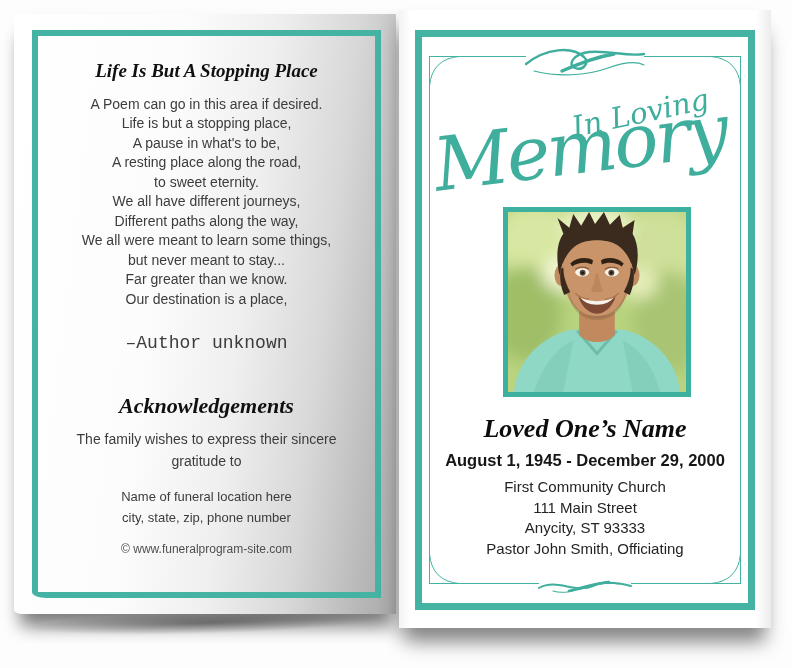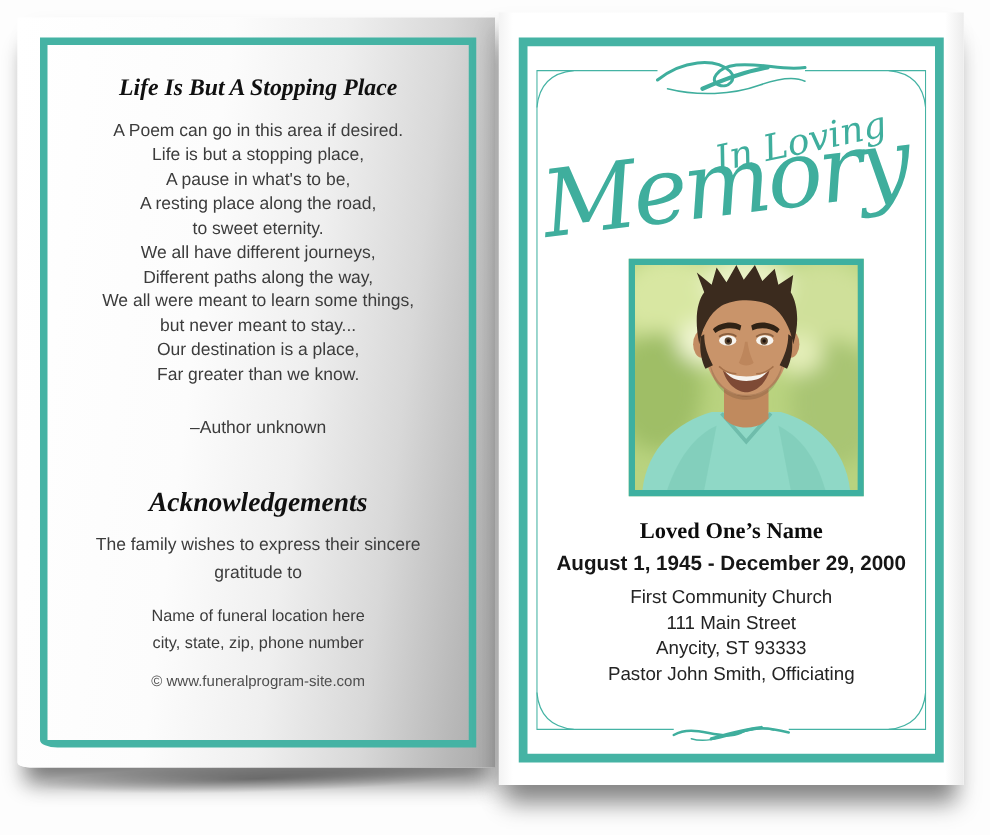--- a/index.html
+++ b/index.html
@@ -22,21 +22,21 @@
   }
   .lp-frame {
     position:absolute; left:18px; top:16px; right:15px; bottom:16px;
     border:6px solid var(--teal);
     border-bottom-left-radius:14px 6px;
   }
   .lp-content { position:absolute; left:20px; right:20px; top:0; text-align:center; color:#3c3c3c; }
   .lp-title { font-family:"Liberation Serif", serif; font-style:italic; font-weight:bold;
     font-size:19px; line-height:1.2; color:#101010; margin:24px 0 12px; }
   .poem p { margin:0; font-size:14px; line-height:19.5px; }
-  .lp-author { margin:24px 0 0; font-size:14px; }
+  .lp-author { margin:24px 0 0; font-size:18px;font-family:Liberation Mono, monospace; }
   .lp-ack-title { font-family:"Liberation Serif", serif; font-style:italic; font-weight:bold;
     font-size:22px; color:#101010; margin:40px 0 10px;text-align:center; }
   .ack p { margin:0; font-size:14px; line-height:21.5px; }
   .lp-sig { margin:17px 0 0; font-size:14px; }
   .location { margin-top:15px; }
   .location p { margin:0; font-size:13px; line-height:20.5px; }
   .lp-web { margin:14px 0 0; font-size:12px; color:#4e4e4e; }
 
   
   .panel-right {
@@ -54,22 +54,22 @@
   .in-loving { position:absolute; left:172px; top:2px; font-family:"DejaVu Serif", serif; font-style:italic;
     font-size:29px; transform:rotate(-12deg); white-space:nowrap; }
   .memory { position:absolute; left:34px; top:10px; font-family:"DejaVu Serif", serif; font-style:italic;
     font-size:74px; letter-spacing:-3px; transform:rotate(-7deg); white-space:nowrap; }
 
   .photo-frame { position:absolute; left:104px; top:197px; width:188px; height:190px;
     border:5px solid #3eb0a0; background:#b9d37f; z-index:2; }
   .photo-frame svg { display:block; width:100%; height:100%; }
 
   .memorial { position:absolute; top:404px; left:8px; right:8px; text-align:center; z-index:2; }
-  .deceased-name { font-family:"Liberation Serif", serif; font-weight:bold;
-    font-size:18px; margin:0 0 7px; color:#0c0c0c; }
+  .deceased-name { font-family:"Liberation Serif", serif; font-style:italic; font-weight:bold;
+    font-size:26px; margin:0 0 7px; color:#0c0c0c; }
   .dates { font-weight:bold; font-size:16.5px; margin:0 0 7px; color:#161616; }
   .service p { margin:0; font-size:15px; line-height:20.5px; color:#242424; }
 </style>
 </head>
 <body>
 
 <div class="stage">
 
   <section class="panel-left">
     <div class="lp-frame">
@@ -78,22 +78,22 @@
         <div class="poem">
             <p>A Poem can go in this area if desired.</p>
             <p>Life is but a stopping place,</p>
             <p>A pause in what's to be,</p>
             <p>A resting place along the road,</p>
             <p>to sweet eternity.</p>
             <p>We all have different journeys,</p>
             <p>Different paths along the way,</p>
             <p>We all were meant to learn some things,</p>
             <p>but never meant to stay...</p>
+            <p>Far greater than we know.</p>
             <p>Our destination is a place,</p>
-            <p>Far greater than we know.</p>
           </div>
         <p class="lp-author">–Author unknown</p>
 
         <h2 class="lp-ack-title">Acknowledgements</h2>
         <div class="ack">
             <p>The family wishes to express their sincere gratitude to</p>
           </div>
 
         <div class="location">
             <p>Name of funeral location here</p>

